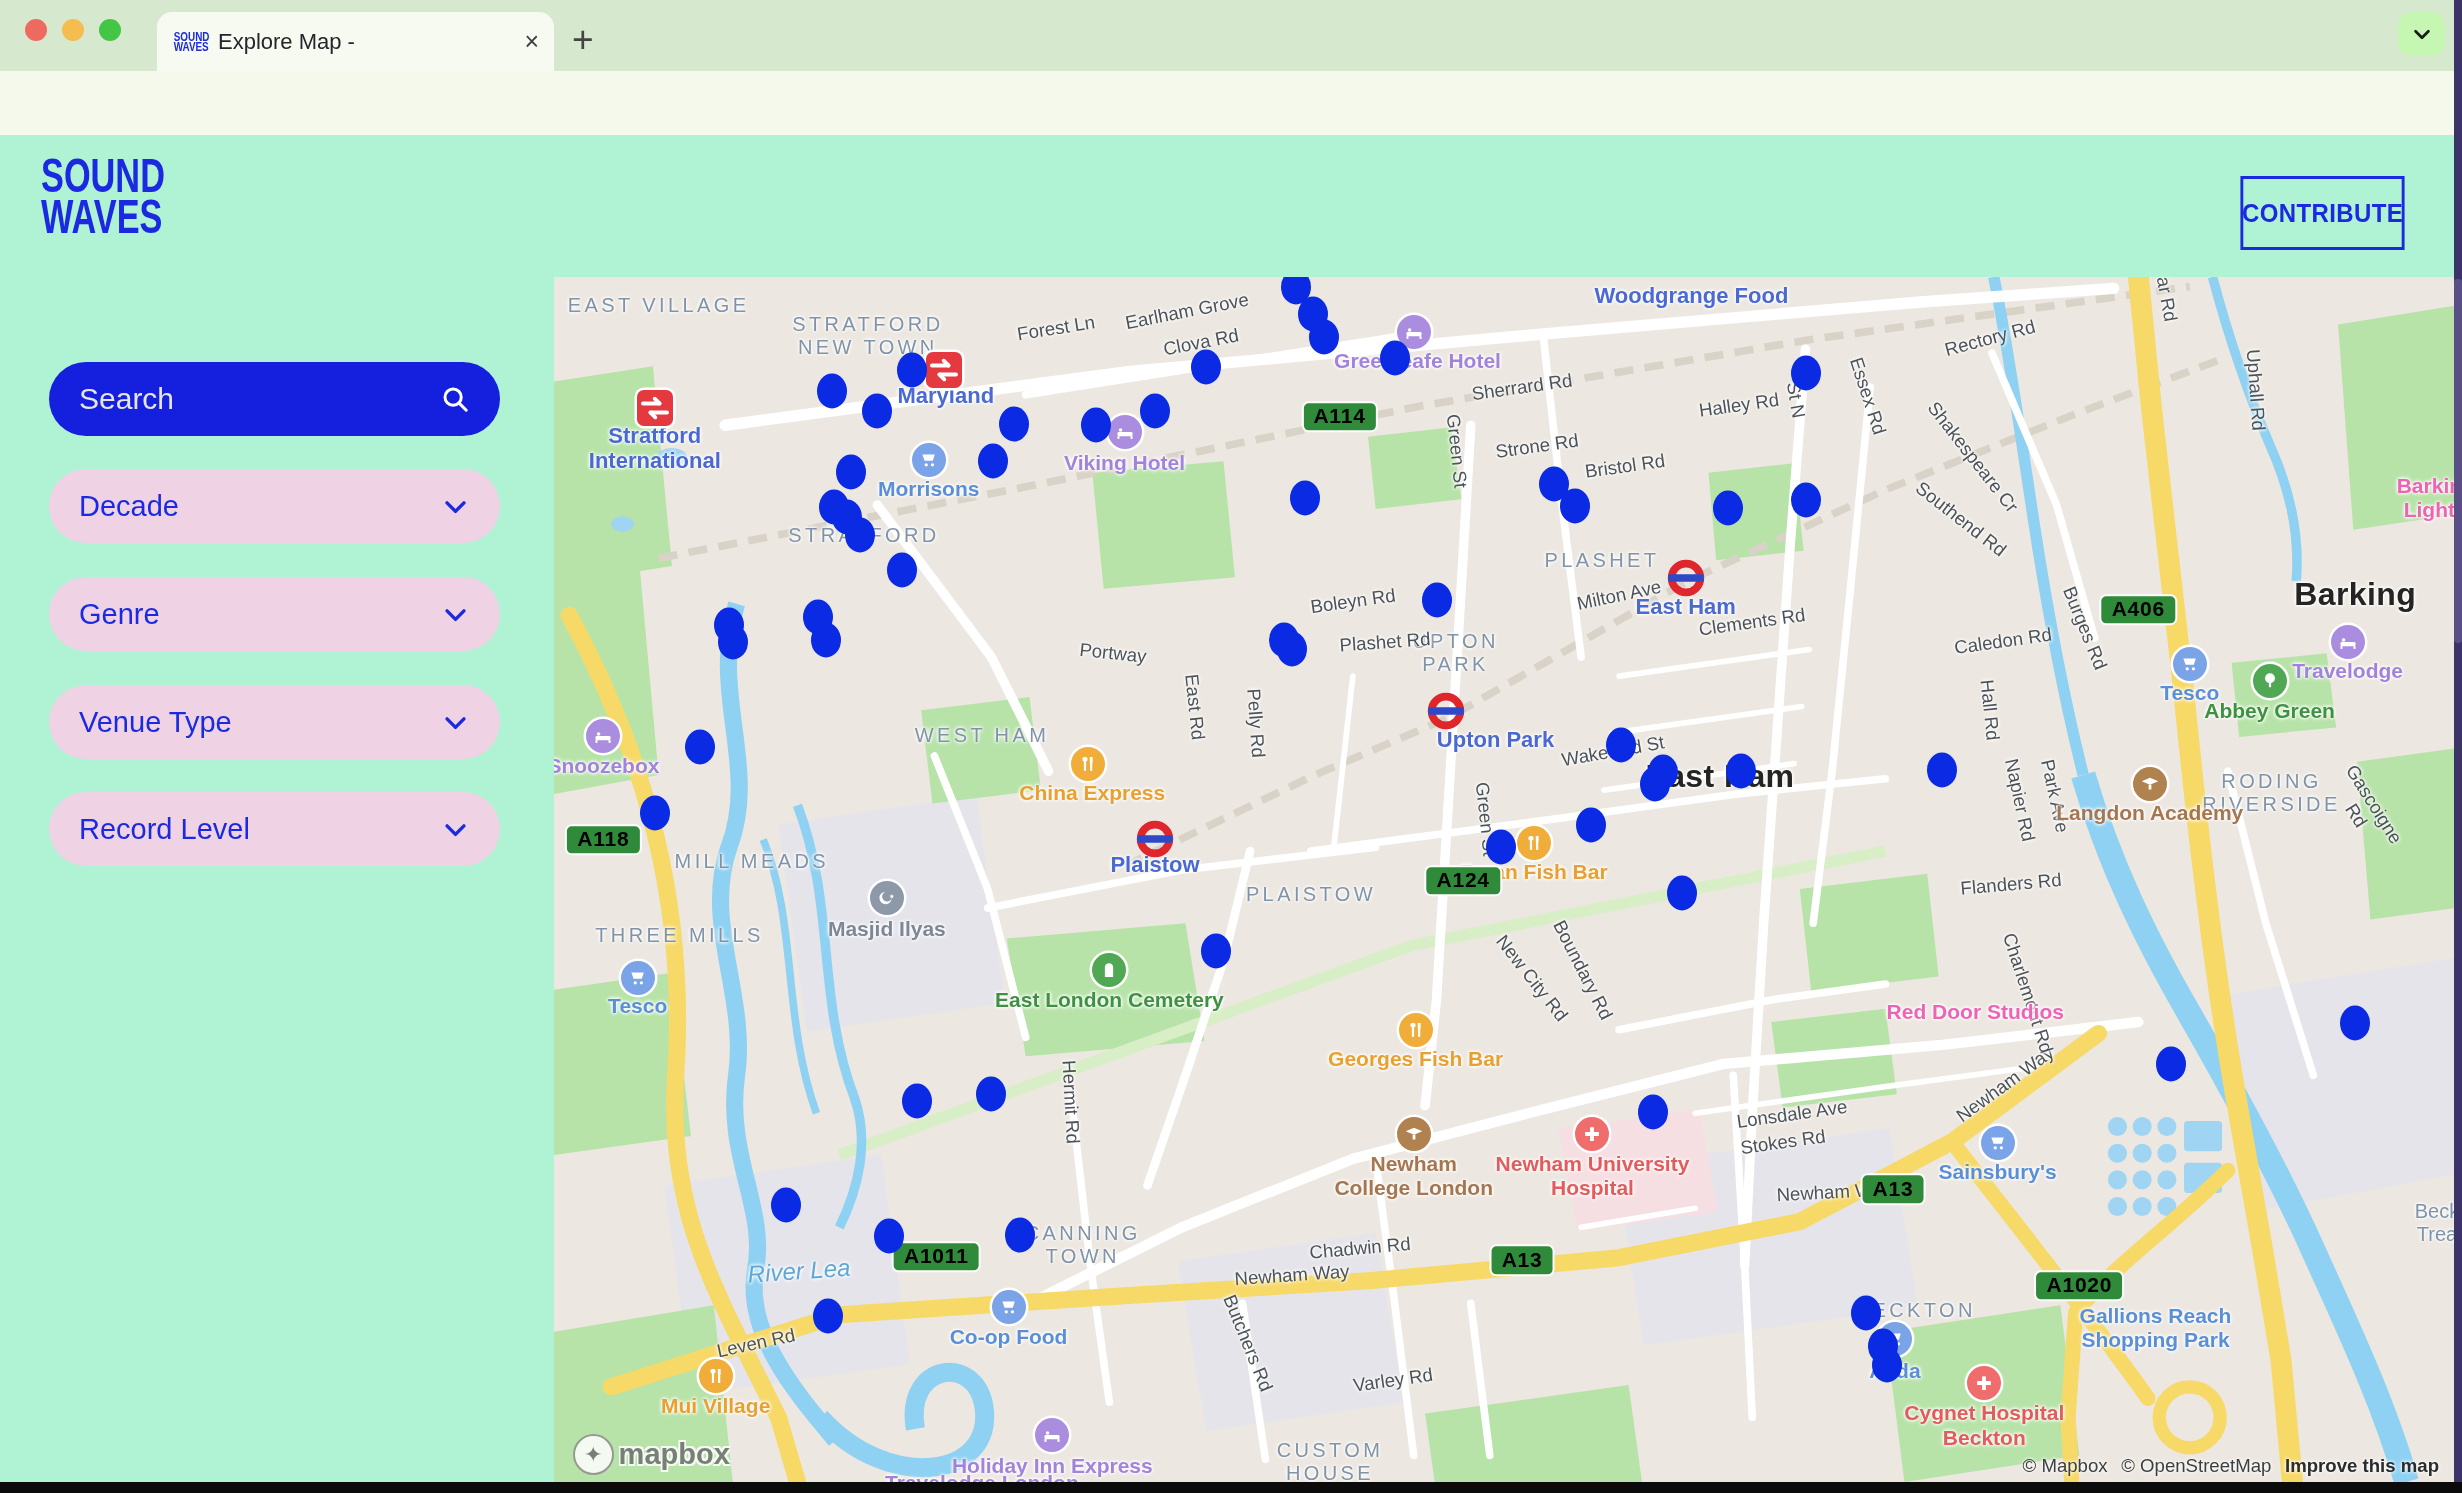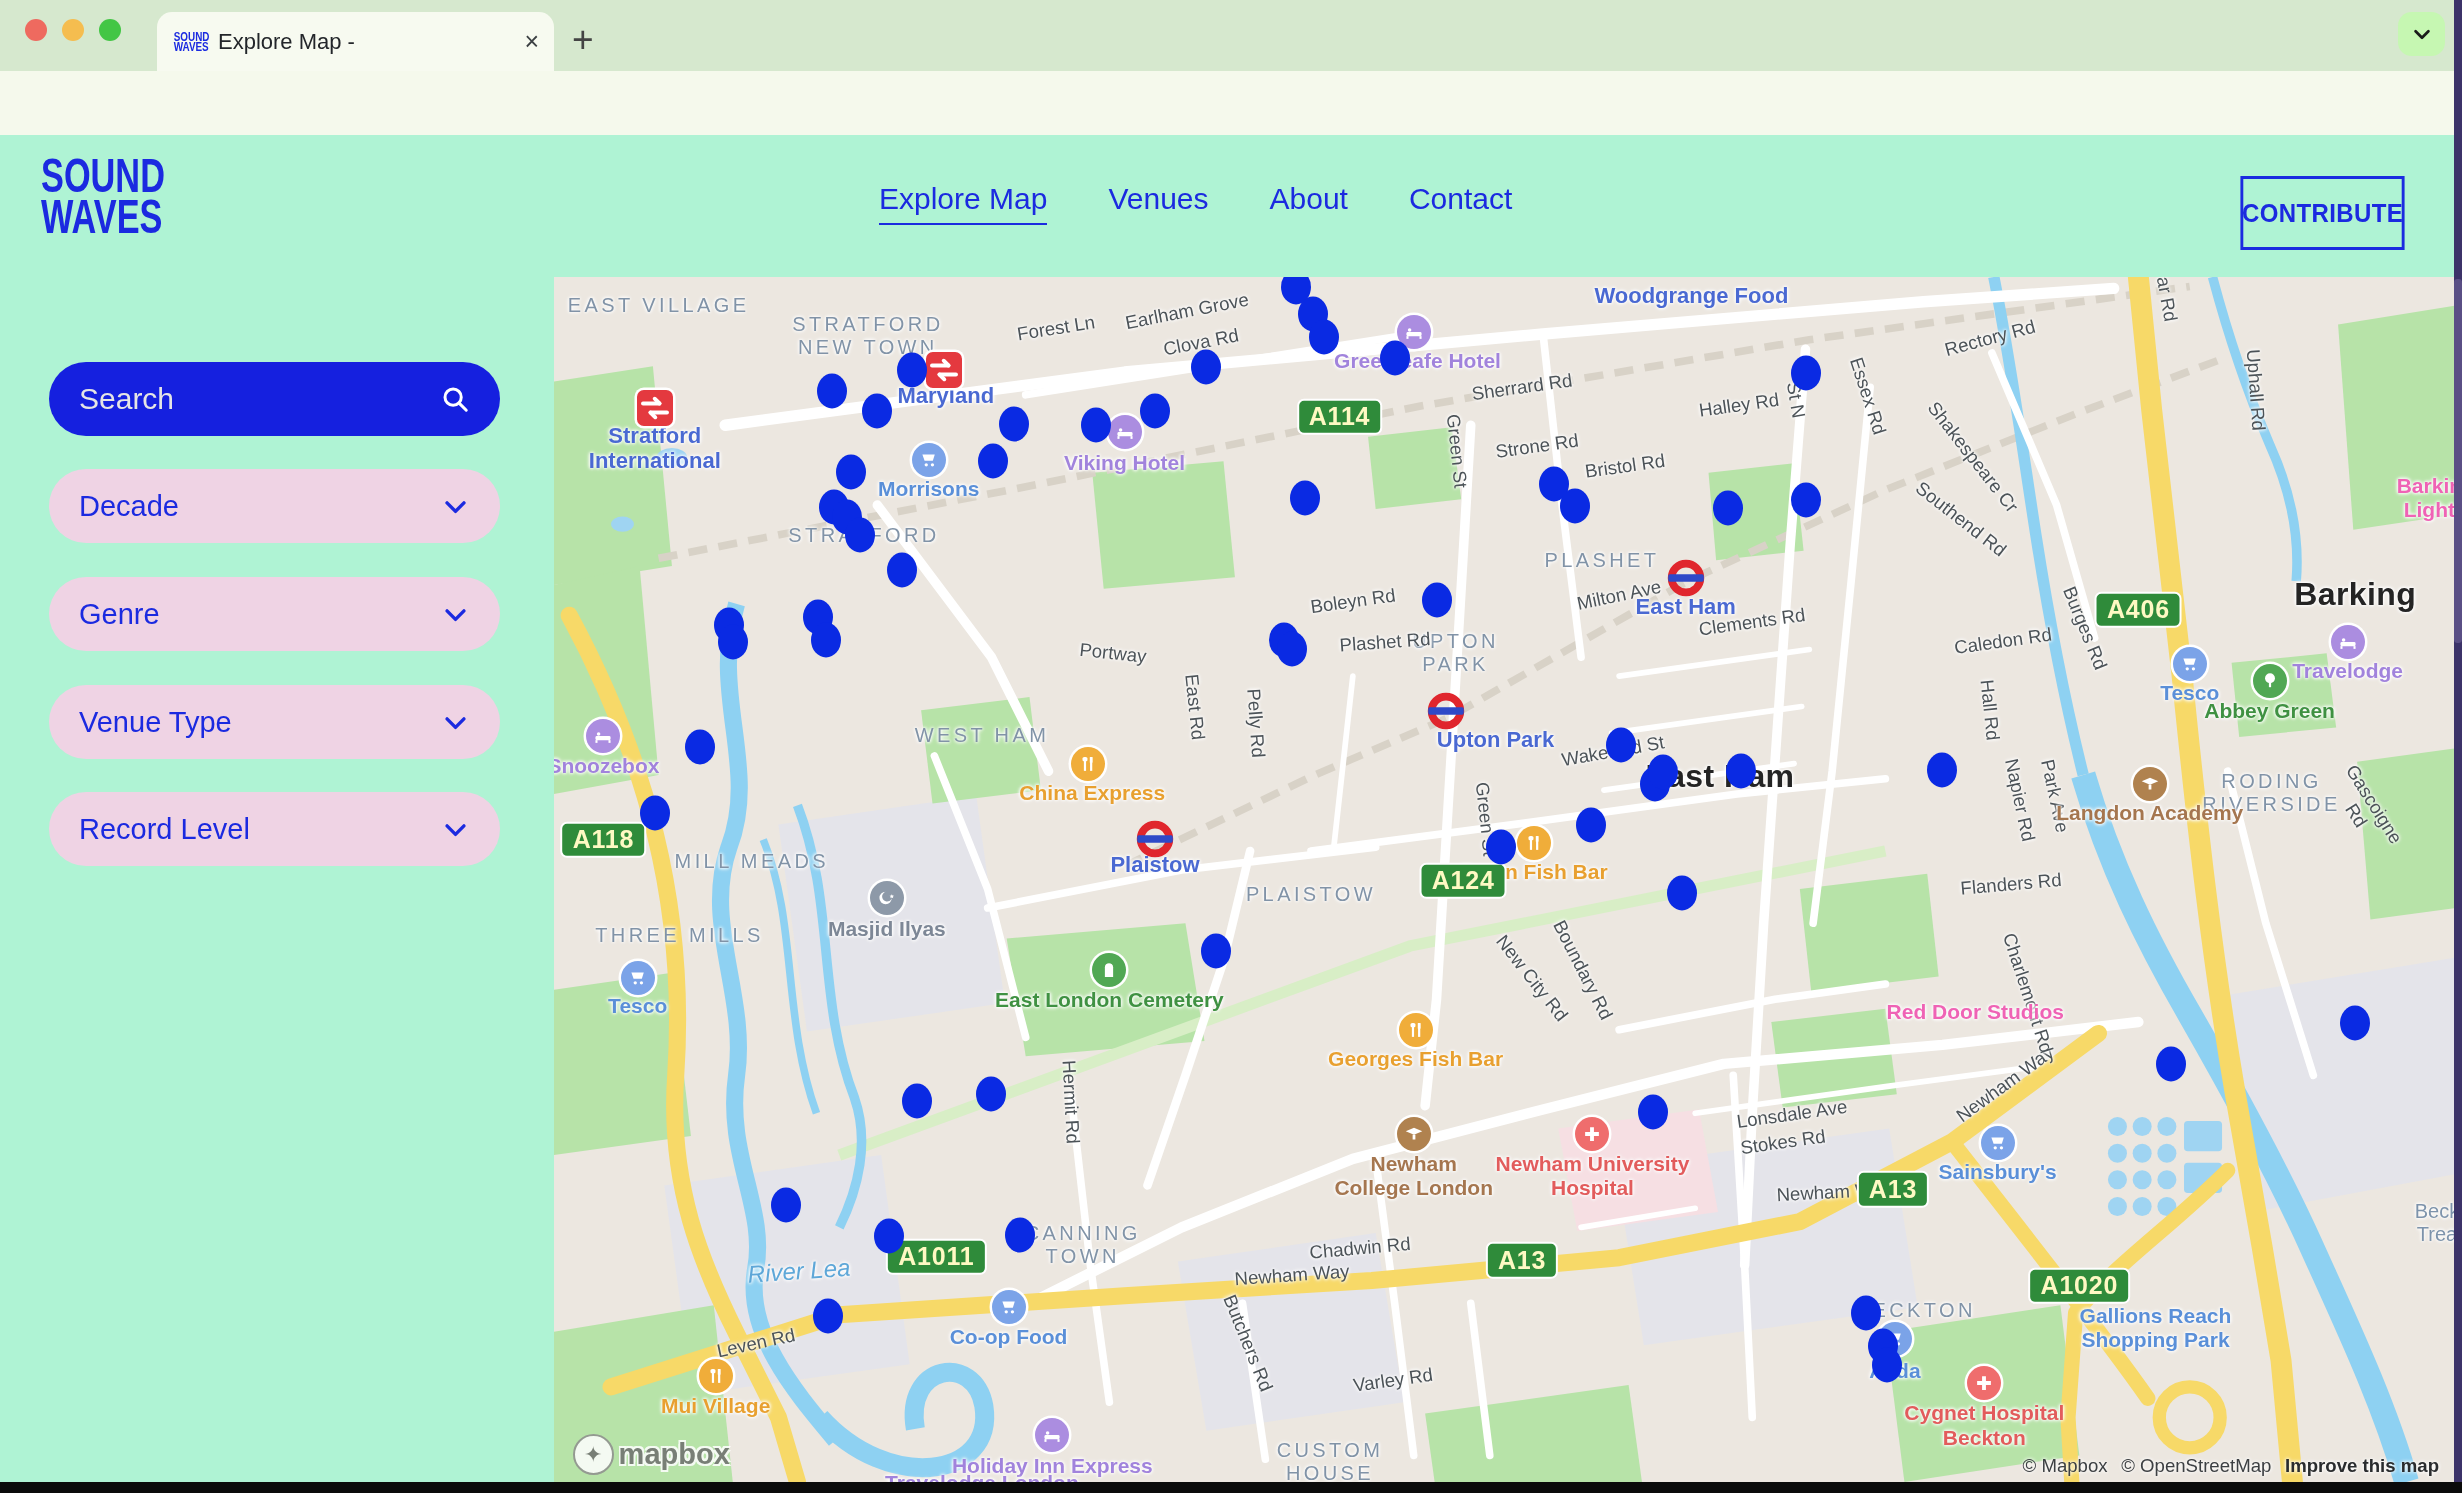--- a/index.html
+++ b/index.html
@@ -67,21 +67,21 @@
   .k-hosp{color:#e25c5c;font-size:21px;font-weight:600;}
   .k-edu{color:#a5764f;font-size:21px;font-weight:600;}
   .k-park{color:#3f9142;font-size:21px;font-weight:600;}
   .k-mosque{color:#7d8796;font-size:21px;font-weight:600;}
   .k-studio{color:#ef63b5;font-size:21px;font-weight:600;}
   .k-misc{color:#7d93ab;font-size:20px;}
   .poi{position:absolute;width:34px;height:34px;border-radius:50%;transform:translate(-50%,-50%);
        display:flex;align-items:center;justify-content:center;box-shadow:0 0 0 2.5px #fff;}
   .poi svg{width:22px;height:22px;}
   .shield{position:absolute;transform:translate(-50%,-50%);background:#2f8b3a;border:2.5px solid #fff;
-       color:#fef9c3;font-weight:700;font-size:25px;padding:1.7px 10px;border-radius:6.8px;letter-spacing:0.8px;}
+       color:#000000;font-weight:700;font-size:21px;padding:1.7px 10px;border-radius:6.8px;letter-spacing:0.8px;}
   .dot{position:absolute;width:30px;height:35px;border-radius:50%;background:#0a2ae3;transform:translate(-50%,-50%);}
   .tube{position:absolute;width:39px;height:39px;transform:translate(-50%,-50%);}
   .railic{position:absolute;width:36px;height:36px;transform:translate(-50%,-50%);background:#e4393f;
        border-radius:6.8px;display:flex;align-items:center;justify-content:center;box-shadow:0 0 0 2.5px #fff;}
   .attrib{position:absolute;right:17px;bottom:5px;font-size:18.6px;color:#3d4043;white-space:nowrap;
        text-shadow:0 0 3.4px #fff,0 0 4.2px #fff;}
   .attrib b{font-weight:700;color:#2a2c2e;margin-left:8.5px;}
   .mblogo{position:absolute;left:18.6px;bottom:6.8px;display:flex;align-items:center;gap:5px;opacity:.85;}
   .mblogo .circ{width:37px;height:37px;border-radius:50%;background:#fff;border:2.5px solid #8e8e8e;
        display:flex;align-items:center;justify-content:center;color:#6e6e6e;font-size:22px;}
@@ -169,26 +169,20 @@
         <i></i>
       </div>
   </div>
 </div>
 
 <div class="siteheader">
   <div class="logo">
     <div>SOUND</div>
       <div>WAVES</div>
   </div>
-  <nav class="mainnav" id="mainnav">
-      <a href="#" class="active">Explore Map</a>
-      <a href="#" class="">Venues</a>
-      <a href="#" class="">About</a>
-      <a href="#" class="">Contact</a>
-    </nav>
   <button class="contribute">CONTRIBUTE</button>
 </div>
 
 <div class="sidebar">
   <div class="pill searchpill">
     <span>Search</span>
     <svg width="30" height="30" viewBox="0 0 24 24">
       <circle cx="10.5" cy="10.5" r="6.5" fill="none" stroke="#fff" stroke-width="2.4"></circle>
       <line x1="15.5" y1="15.5" x2="21" y2="21" stroke="#fff" stroke-width="2.4" stroke-linecap="round"></line>
     </svg>

